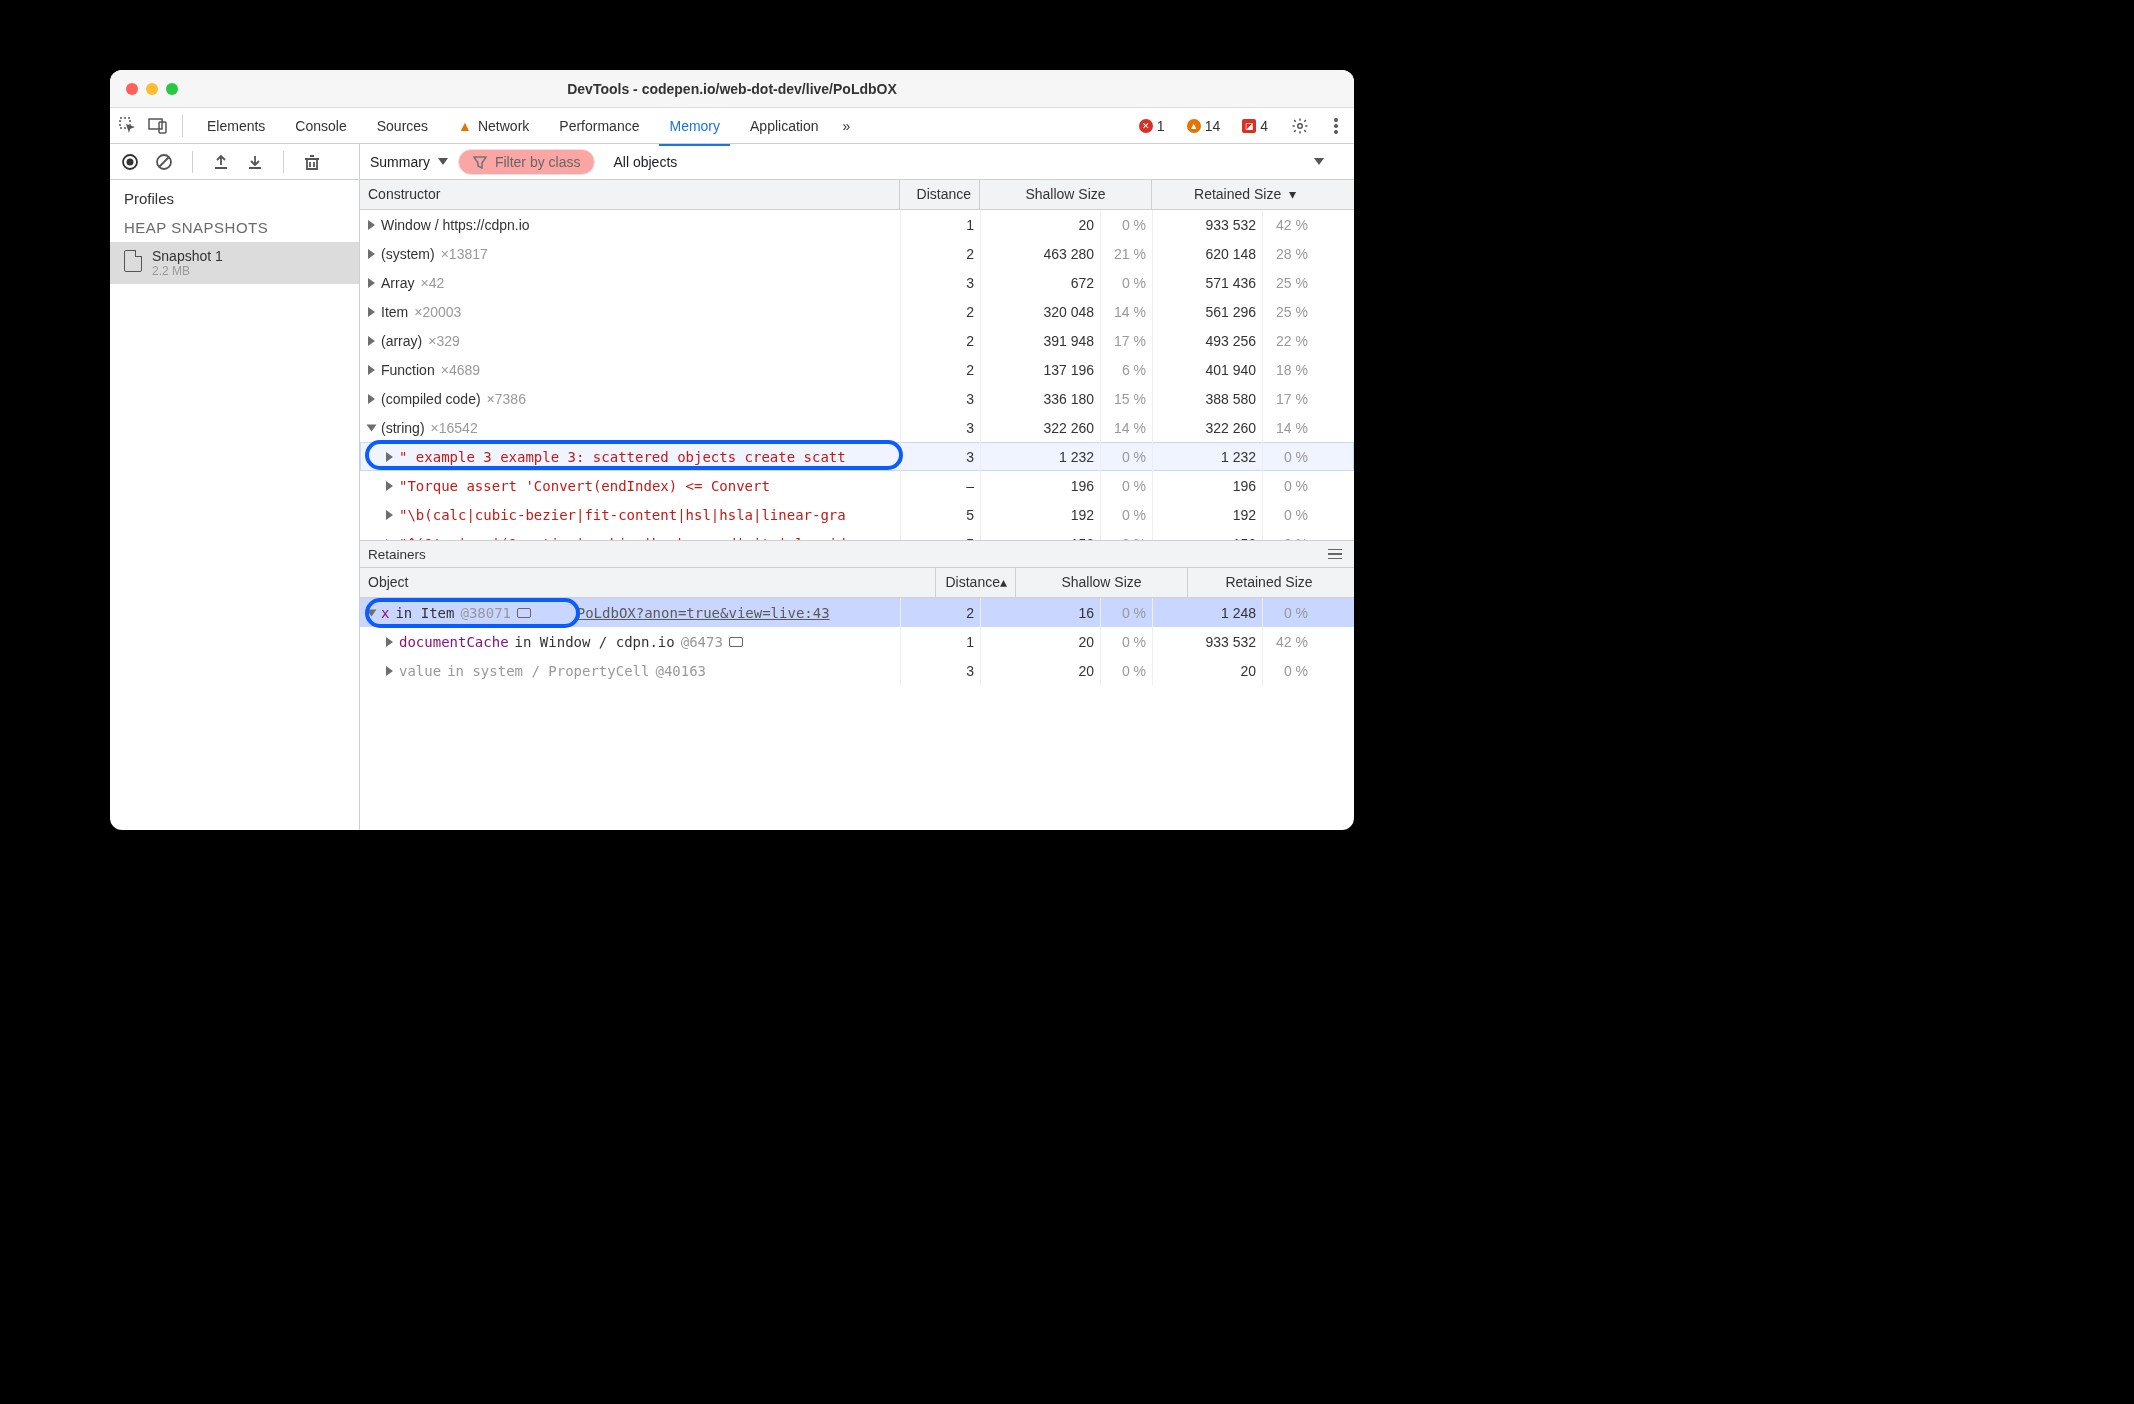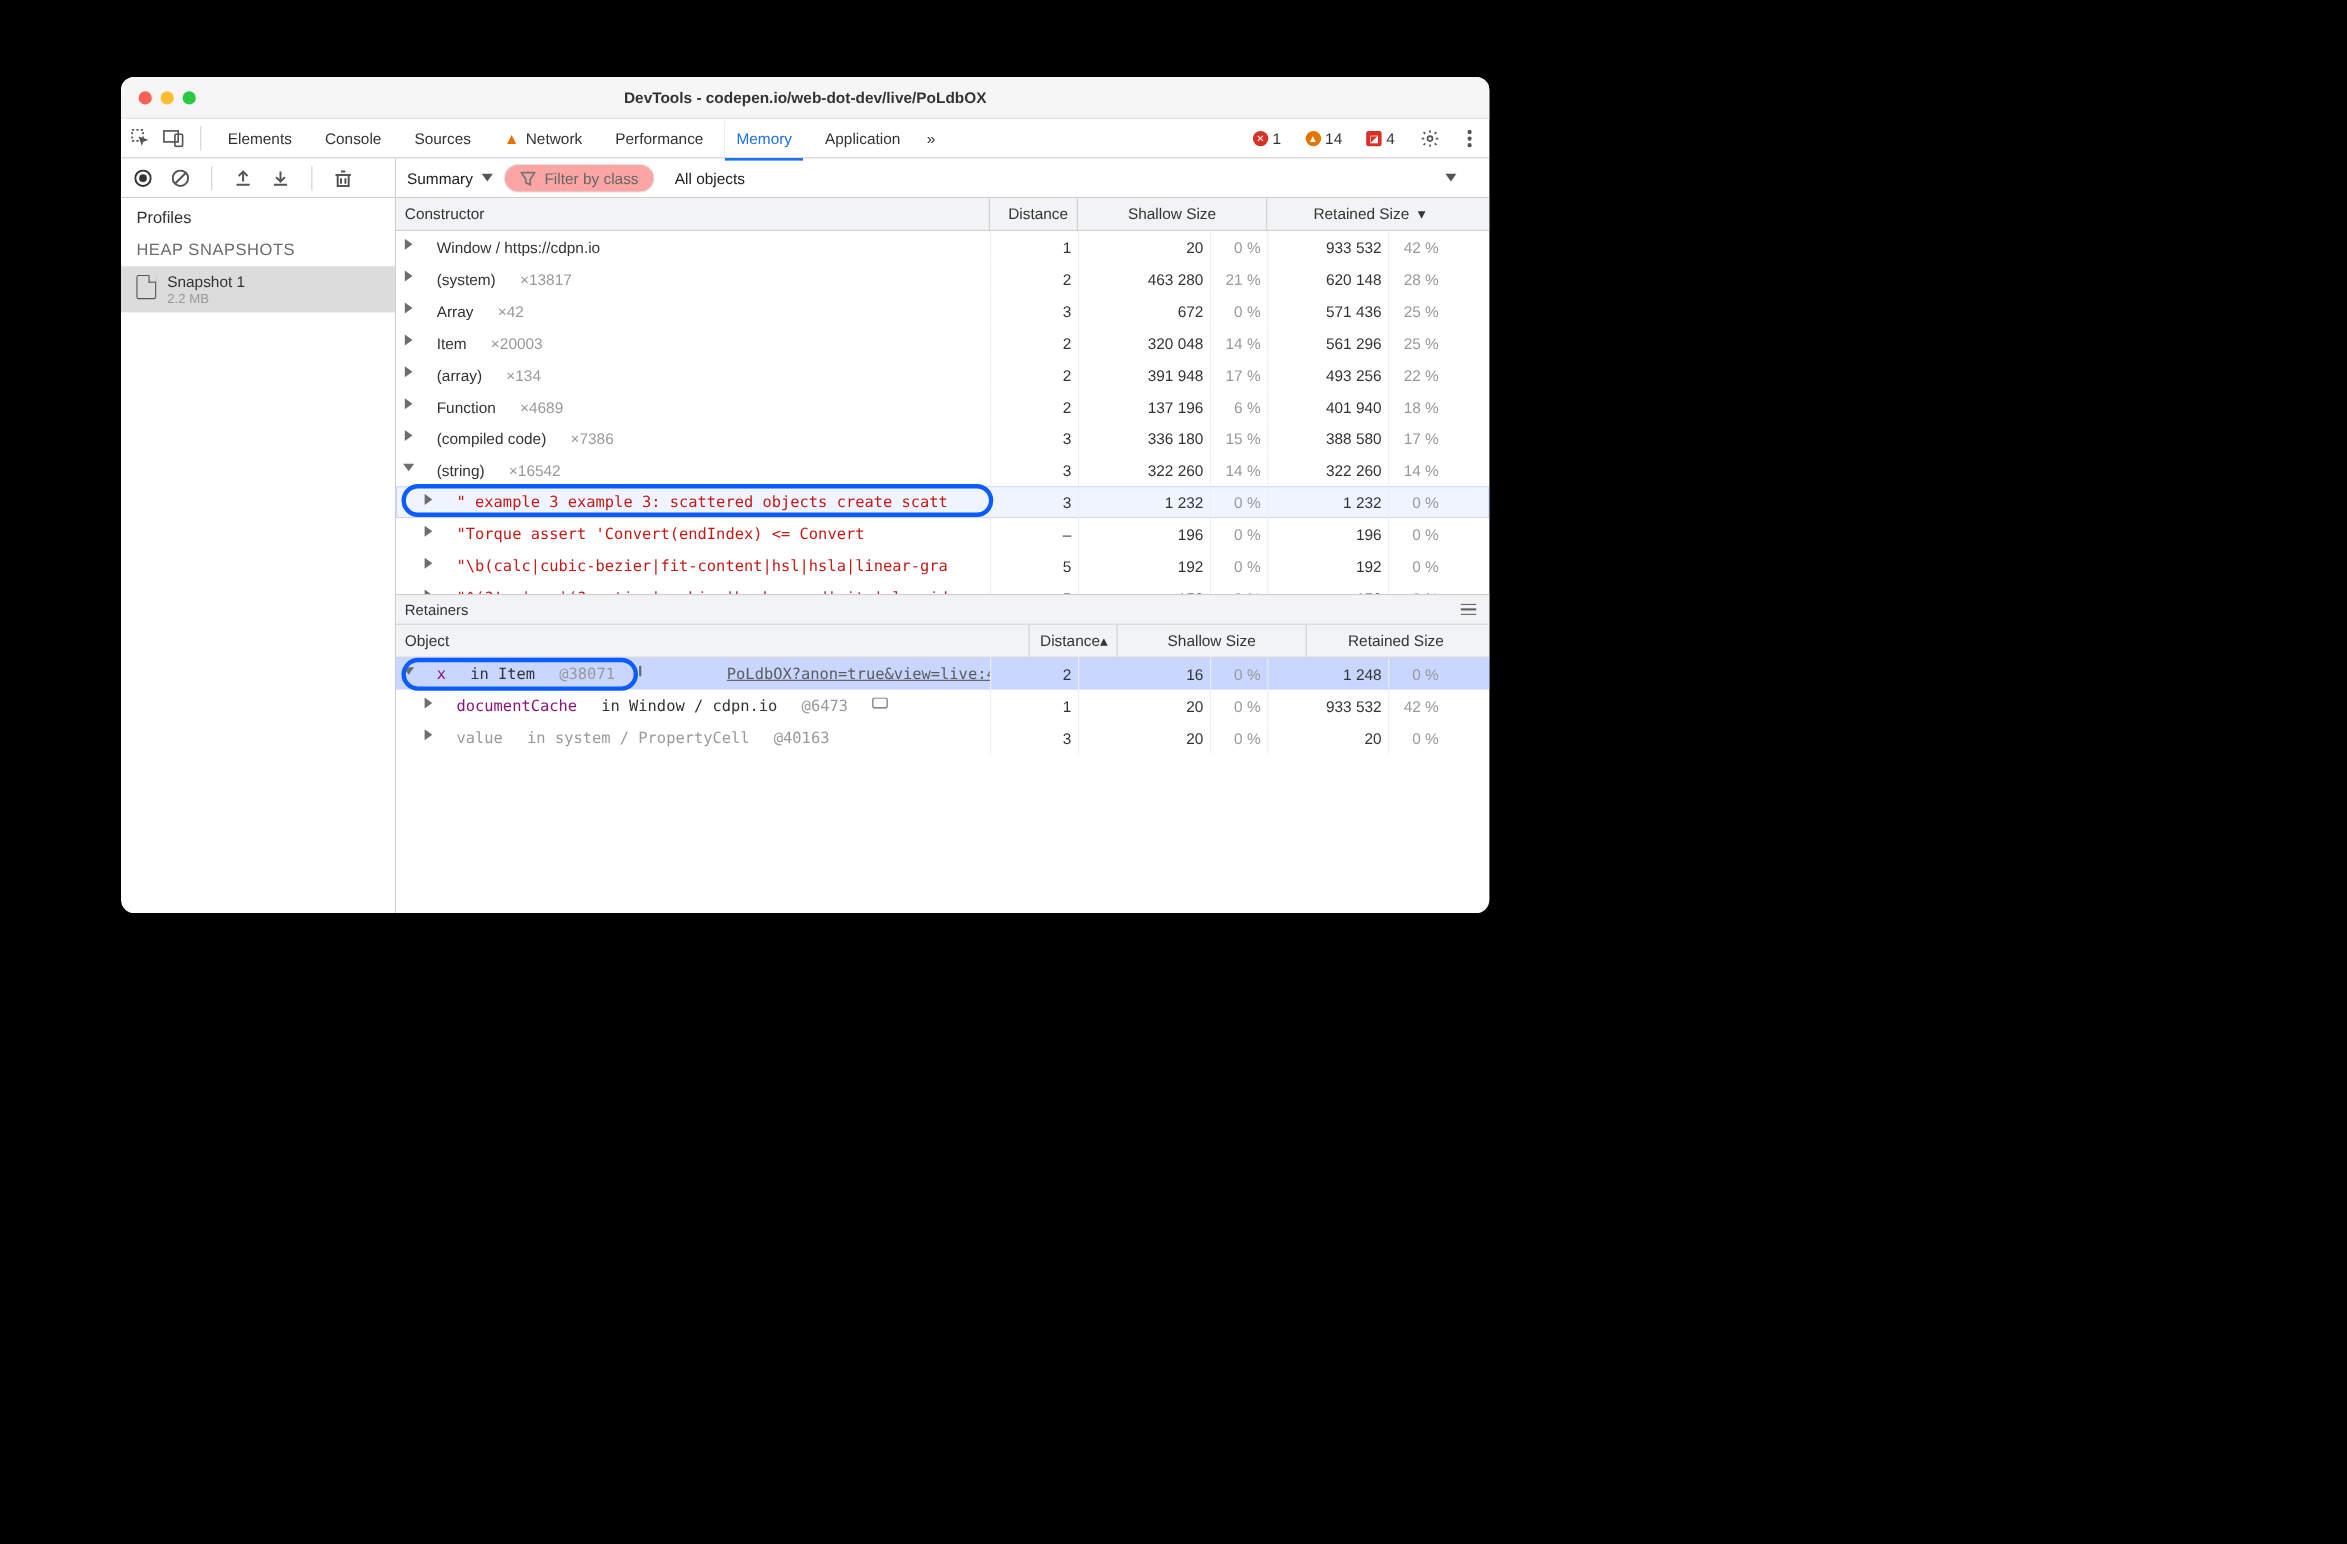--- a/index.html
+++ b/index.html
@@ -34,21 +34,21 @@
   .drop{display:flex;align-items:center;gap:8px;color:#202124;cursor:pointer}
   .drop .caret{border-left:5px solid transparent;border-right:5px solid transparent;border-top:7px solid #555}
   .filterpill{display:flex;align-items:center;gap:8px;padding:4px 14px;border-radius:16px;background:#fca5a5;border:1px solid #e4e4e4;color:#666}
   .gridhead{height:30px;border-bottom:1px solid #cfcfcf;background:#f1f3f4;display:flex}
   .gridhead .h{padding:6px 8px;border-right:1px solid #cfcfcf}
   .gridhead .h:last-child{border-right:none}
   .split-top{height:360px;overflow:hidden;position:relative}
   .rows{height:330px;overflow:hidden}
   .row{display:flex;height:29px;align-items:center}
   .row.sel{background:#f0f4ff;box-shadow:inset 0 0 0 1px #c9d6ff}
-  .c0{width:540px;padding-left:8px;display:flex;gap:22px;overflow:hidden;white-space:nowrap;text-overflow:ellipsis}
+  .c0{width:540px;padding-left:8px;display:flex;align-items:center;gap:6px;overflow:hidden;white-space:nowrap;text-overflow:ellipsis}
   .c1,.c2s,.c2p,.c3s,.c3p{text-align:right;border-left:1px solid #eee;height:100%;display:flex;align-items:center;justify-content:flex-end;padding-right:6px}
   .c1{width:80px}
   .c2s{width:120px}.c2p{width:52px;color:#999}
   .c3s{width:110px}.c3p{width:52px;color:#999}
   .tri{display:inline-block;width:0;height:0;border-top:5px solid transparent;border-bottom:5px solid transparent;border-left:7px solid #6e6e6e}
   .tri.down{transform:rotate(90deg)}
   .muted{color:#999}
   .mono{font-family:ui-monospace,Menlo,Consolas,monospace}
   .str{color:#c41a16}
   .retainers-title{height:28px;border-top:1px solid #cfcfcf;border-bottom:1px solid #cfcfcf;background:#f1f3f4;display:flex;align-items:center;padding:0 8px;justify-content:space-between;font-size:13.5px}
@@ -246,21 +246,21 @@
               <div class="c1">2</div>
               <div class="c2s">320 048</div>
               <div class="c2p">14 %</div>
               <div class="c3s">561 296</div>
               <div class="c3p">25 %</div>
             </div>
             <div class="row">
               <div class="c0" style="padding-left:8px">
                 <span class="tri "></span>
                 <span>(array)</span> 
-                <span class="muted">×134</span>
+                <span class="muted">×329</span>
               </div>
               <div class="c1">2</div>
               <div class="c2s">391 948</div>
               <div class="c2p">17 %</div>
               <div class="c3s">493 256</div>
               <div class="c3p">22 %</div>
             </div>
             <div class="row">
               <div class="c0" style="padding-left:8px">
                 <span class="tri "></span>

